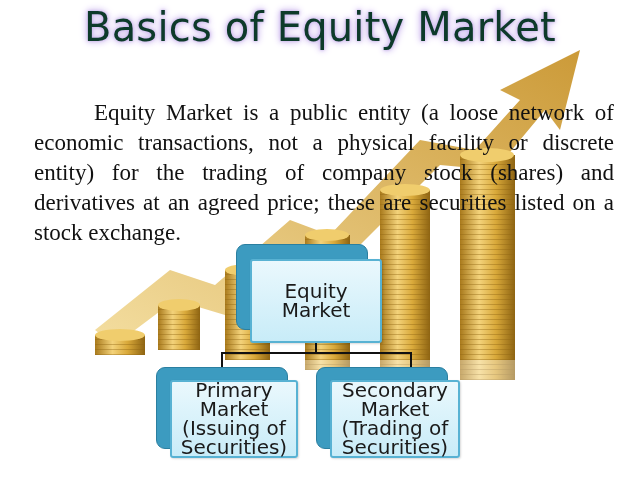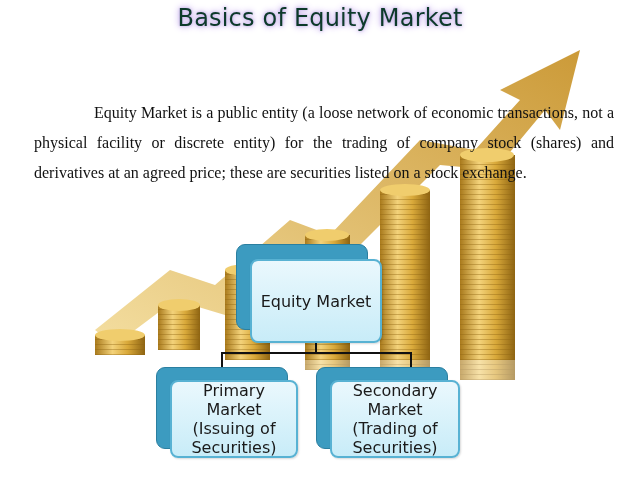--- a/index.html
+++ b/index.html
@@ -4,39 +4,39 @@
 <style>
   html, body { margin: 0; padding: 0; }
   body {
     width: 640px; height: 480px; overflow: hidden; position: relative;
     background: #ffffff;
     font-family: "Liberation Sans", sans-serif;
   }
   .bg-art { position: absolute; left: 0; top: 0; width: 640px; height: 480px; z-index: 0; }
   .title {
     position: absolute; left: 0; top: 4px; width: 640px; text-align: center;
-    font-family: "DejaVu Sans", sans-serif; font-size: 24px; color: #0d3a2a;
+    font-family: "DejaVu Sans", sans-serif; font-size: 40px; color: #0d3a2a;
     text-shadow: 0 0 6px #c9b3ec, 0 0 10px #d9c8f3, 0 0 3px #b79ce6;
     z-index: 2; letter-spacing: 0.2px;
   }
   .body-text {
     position: absolute; left: 34px; top: 98px; width: 580px;
-    font-family: "Liberation Serif", serif; font-size: 16px; line-height: 30px;
+    font-family: "Liberation Serif", serif; font-size: 23px; line-height: 30px;
     color: #111; text-align: justify; text-indent: 60px; z-index: 2;
   }
   .node { position: absolute; z-index: 3; }
   .node .back {
     position: absolute; background: #3c9bc0; border-radius: 9px;
     border: 1px solid #2b7fa0;
   }
   .node .front {
     position: absolute; background: linear-gradient(#eaf8fd, #c8ecf8);
-    border: 2px solid #58b2d3; border-radius: 8px;
+    border: 2px solid #58b2d3; border-radius: 3px;
     display: flex; align-items: center; justify-content: center; text-align: center;
-    font-family: "DejaVu Sans", sans-serif; font-size: 16px; color: #1a1a1a; line-height: 19px;
+    font-family: "DejaVu Sans", sans-serif; font-size: 20px; color: #1a1a1a; line-height: 19px;
     box-shadow: 1px 1px 2px rgba(0,0,0,0.15);
   }
   .connector { position: absolute; background: #111; z-index: 3; }
 </style>
 </head>
 <body>
 
 <svg class="bg-art" viewBox="0 0 640 480">
   <defs>
     <linearGradient id="coin" x1="0" x2="1" y1="0" y2="0">

